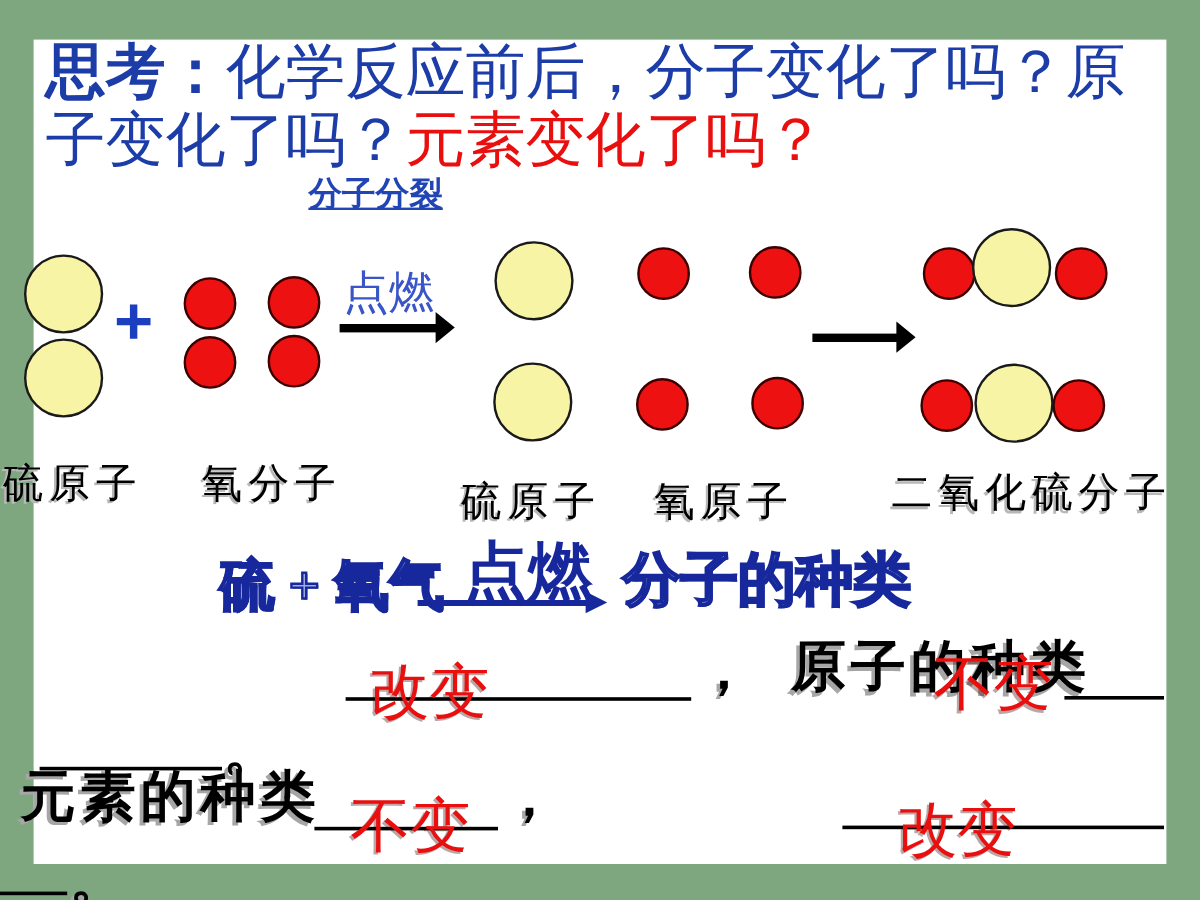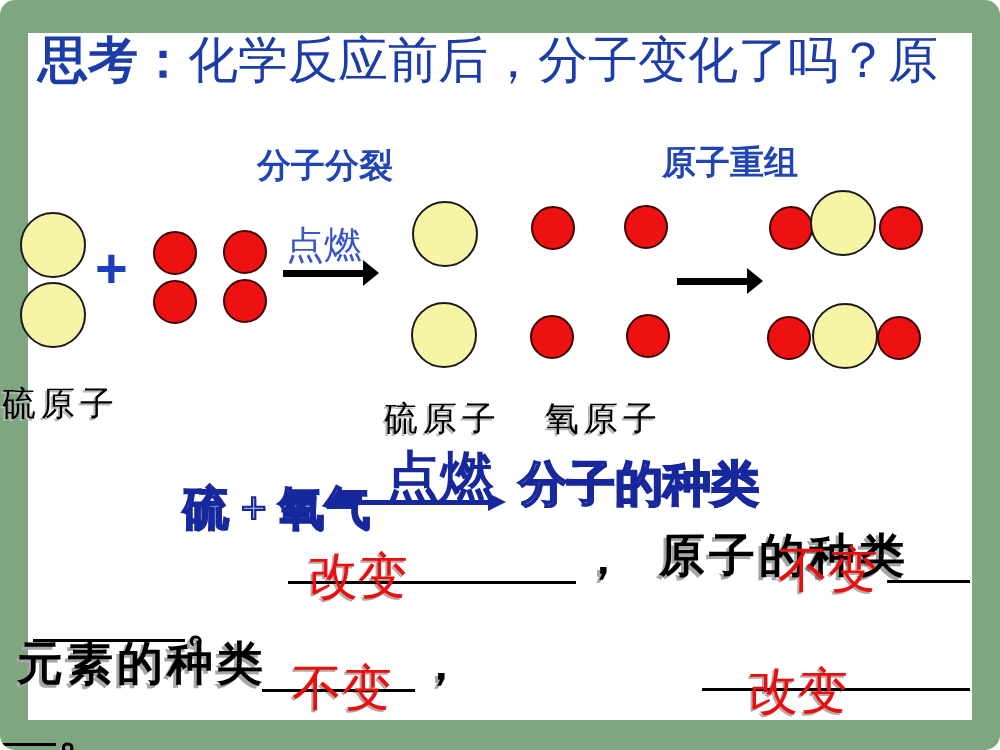--- a/index.html
+++ b/index.html
@@ -1,35 +1,34 @@
 <!DOCTYPE html>
 <html style="--c-background: #7FA77F; --c-slide: #FFFFFF; --c-title_blue: #1C3CA8; --c-accent_red: #E90F0F; --c-annotation_blue: #2145B4; --c-ignite_blue: #3A55C8; --c-plus_blue: #1B3FBF; --c-equation_navy: #17289C; --c-equation_fill: #9FAEE5; --c-sulfur_yellow: #F7F5A5; --c-oxygen_red: #EE1111;"><head>
 <meta charset="utf-8">
 <style>
   html,body{margin:0;padding:0;}
   #page{
     position:relative;width:1000px;height:750px;overflow:hidden;
     background:var(--c-background,#7FA77F);
     font-family:"Liberation Serif","DejaVu Serif",serif;
-    border-radius:15px;
   }
   #slide{
     position:absolute;left:28px;top:33px;width:944px;height:687px;
     background:var(--c-slide,#FFFFFF);
   }
   .abs{position:absolute;white-space:nowrap;line-height:1;}
   
   .title{
     left:38px;top:32px;width:935px;
     font-size:50px;line-height:56px;color:var(--c-title_blue,#1C3CA8);
   }
   .title .kw{font-weight:700;}
   .title .red{color:var(--c-accent_red,#E90F0F);}
   
-  .anno{font-size:34px;font-weight:700;color:var(--c-annotation_blue,#2145B4);}
+  .anno{font-size:28px;font-weight:700;color:var(--c-annotation_blue,#2145B4);text-decoration:underline;}
   .ignite1{font-size:38px;color:var(--c-ignite_blue,#3A55C8);}
   
   .atom{position:absolute;border-radius:50%;box-sizing:border-box;border:2px solid #1a1a1a;}
   .atom.yellow{width:66px;height:66px;background:var(--c-sulfur_yellow,#F7F5A5);}
   .atom.red{width:44px;height:44px;background:var(--c-oxygen_red,#EE1111);border-color:#3d0000;}
   .plus{font-size:56px;font-weight:700;color:var(--c-plus_blue,#1B3FBF);font-family:"Liberation Sans",sans-serif;}
   
   .harrow{position:absolute;}
   .harrow .shaft{position:absolute;background:#000;}
   .harrow .head{position:absolute;width:0;height:0;border-style:solid;border-color:transparent;}
@@ -59,24 +58,24 @@
   .blank-line{position:absolute;height:0;border-top:3px solid #000;}
 </style>
 </head>
 <body>
 
 <div id="page">
   <div id="slide"></div>
 
   <div class="abs title">
     <div><span class="kw">思考：</span><span>化学反应前后，分子变化了吗？原</span></div>
+    <div><span>子变化了吗？</span><span class="red">元素变化了吗？</span></div>
   </div>
 
   <div class="abs anno" style="left:257px;top:149px;">分子分裂</div>
-  <div class="abs anno" style="left:662px;top:146px;">原子重组</div>
 
   <div class="atom yellow" style="left:20px;top:212px;"></div>
   <div class="atom yellow" style="left:20px;top:282px;"></div>
   <div class="abs plus" style="left:95px;top:240px;">+</div>
   <div class="atom red" style="left:153px;top:231px;"></div>
   <div class="atom red" style="left:153px;top:280px;"></div>
   <div class="atom red" style="left:223px;top:230px;"></div>
   <div class="atom red" style="left:223px;top:279px;"></div>
 
   <div class="abs ignite1" style="left:286px;top:226px;">点燃</div>
@@ -98,24 +97,26 @@
   </div>
 
   <div class="atom red" style="left:769px;top:206px;"></div>
   <div class="atom red" style="left:879px;top:206px;"></div>
   <div class="atom yellow" style="left:810px;top:190px;"></div>
   <div class="atom red" style="left:767px;top:316px;"></div>
   <div class="atom red" style="left:877px;top:316px;"></div>
   <div class="atom yellow" style="left:812px;top:303px;"></div>
 
   <div class="abs atom-label" style="left:2px;top:387px;">硫原子</div>
+  <div class="abs atom-label" style="left:168px;top:387px;">氧分子</div>
   <div class="abs atom-label" style="left:384px;top:402px;">硫原子</div>
   <div class="abs atom-label" style="left:545px;top:402px;">氧原子</div>
+  <div class="abs atom-label" style="left:743px;top:395px;">二氧化硫分子</div>
 
-  <div class="abs eq-outline" style="left:183px;top:486px;">硫 + 氧气</div>
+  <div class="abs eq-outline" style="left:183px;top:465px;">硫 + 氧气</div>
   <div class="abs eq-ignite" style="left:386px;top:450px;">点燃</div>
   <div class="harrow eq-arrow" style="left:348px;top:492px;width:160px;height:20px;">
     <div class="shaft" style="left:0;top:8px;width:142px;height:5px;"></div>
     <div class="head" style="left:140px;top:1px;border-left:18px solid var(--c-equation_navy,#17289C);border-top-width:9px;border-bottom-width:9px;"></div>
   </div>
   <div class="abs eq-outline" style="left:519px;top:460px;font-size:48px;">分子的种类</div>
 
   <div class="blank-line" style="left:288px;top:581px;width:288px;"></div>
   <div class="abs answer" style="left:308px;top:551px;">改变</div>
   <div class="abs qtext" style="left:580px;top:535px;">，</div>

